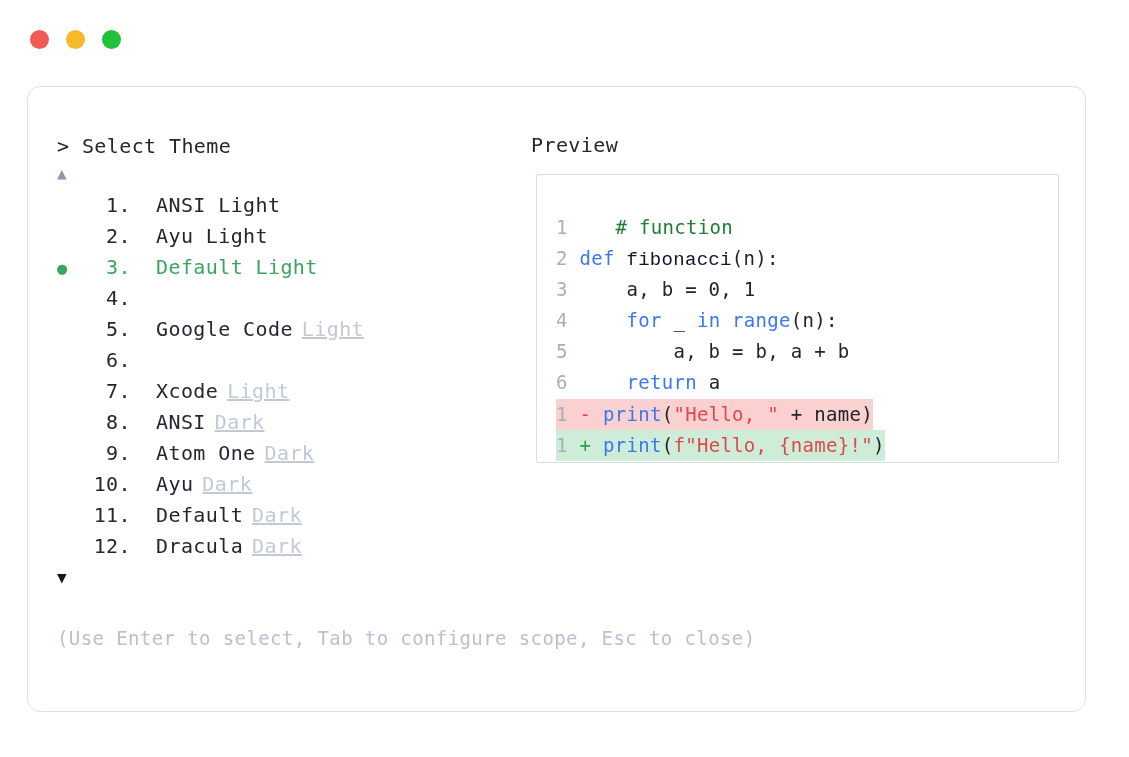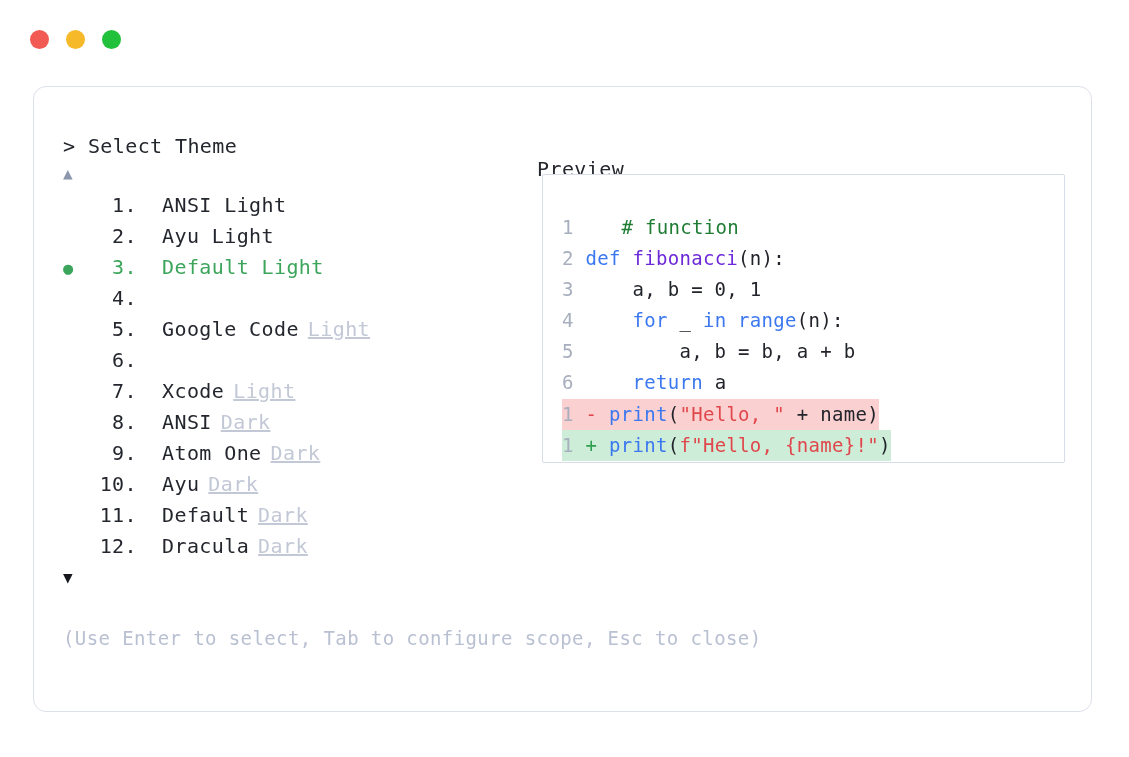--- a/index.html
+++ b/index.html
@@ -27,21 +27,21 @@
     height: 19px;
     border-radius: 50%;
   }
   .dot-close  { background: #F25B54; }
   .dot-min    { background: #F5B92A; }
   .dot-max    { background: #22C13C; }
 
   
   .card {
     position: absolute;
-    left: 33px;
+    left: 27px;
     top: 86px;
     width: 1059px;
     height: 626px;
     box-sizing: border-box;
     background: #ffffff;
     border: 1px solid #DCE0EA;
     border-radius: 13px;
   }
 
   .card-inner {
@@ -127,21 +127,20 @@
 
   
   .preview-header {
     position: absolute;
     left: 503px;
     top: 46px;
     font-size: 20px;
     letter-spacing: 0.4px;
     color: #24262E;
     white-space: pre;
-    margin-top: 24px;
   }
   .preview-box {
     position: absolute;
     left: 508px;
     top: 87px;
     width: 523px;
     height: 289px;
     box-sizing: border-box;
     background: #FFFFFF;
     border: 1px solid #D8DCE8;
@@ -156,21 +155,21 @@
     line-height: 31px;
     letter-spacing: 0.3px;
     white-space: pre;
   }
   .code-line { height: 31px; white-space: pre; }
   .lineno {
     color: #A7AEBD;
   }
   .tok-comment  { color: #1E7C33; margin-left: 36px; }
   .tok-keyword  { color: #3B78F0; }
-  .tok-fn       { color: #6d28d9; }
+  .tok-fn       { color: #0f172a; font-family: Liberation Mono, monospace; }
   .tok-string   { color: #E0474C; }
   .tok-plain    { color: #22242B; }
 
   .diff-block {
     position: absolute;
     left: 19px;
     top: 224px;
     font-size: 19px;
     line-height: 31px;
     letter-spacing: 0.3px;

